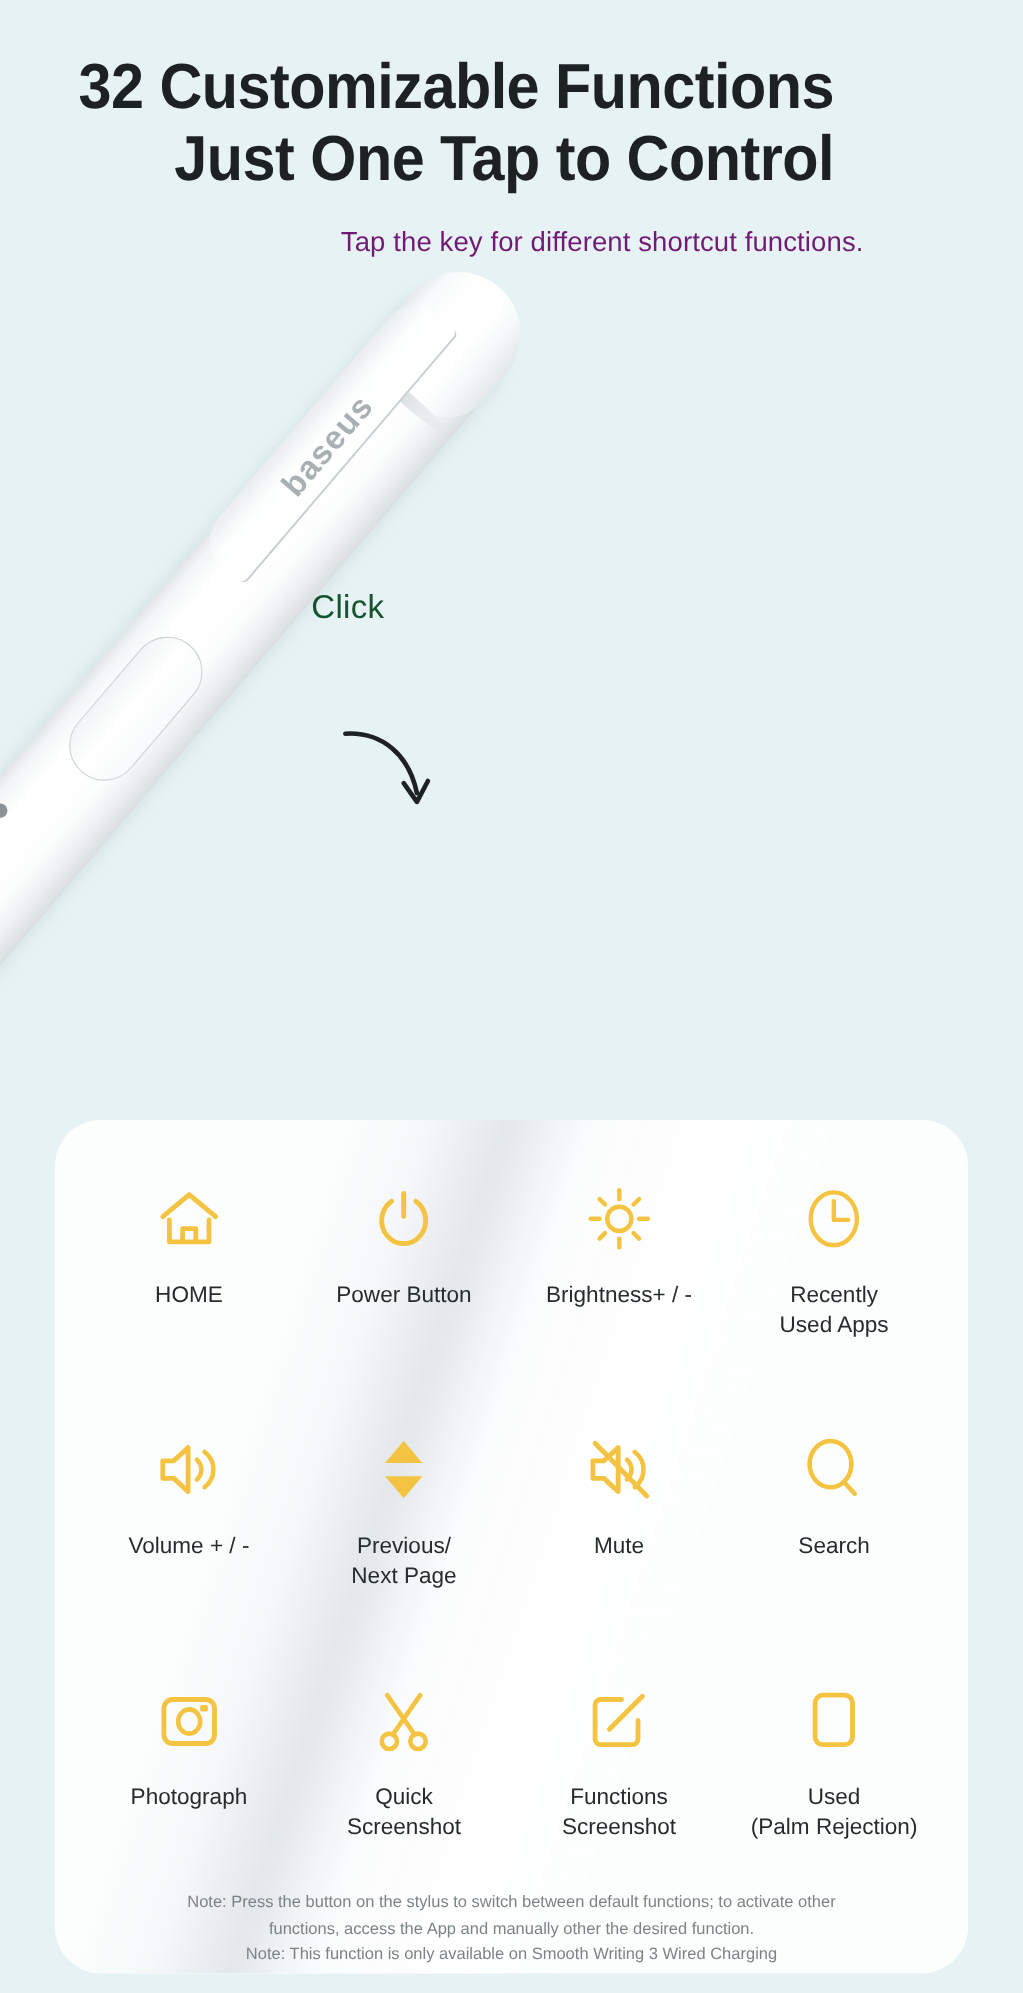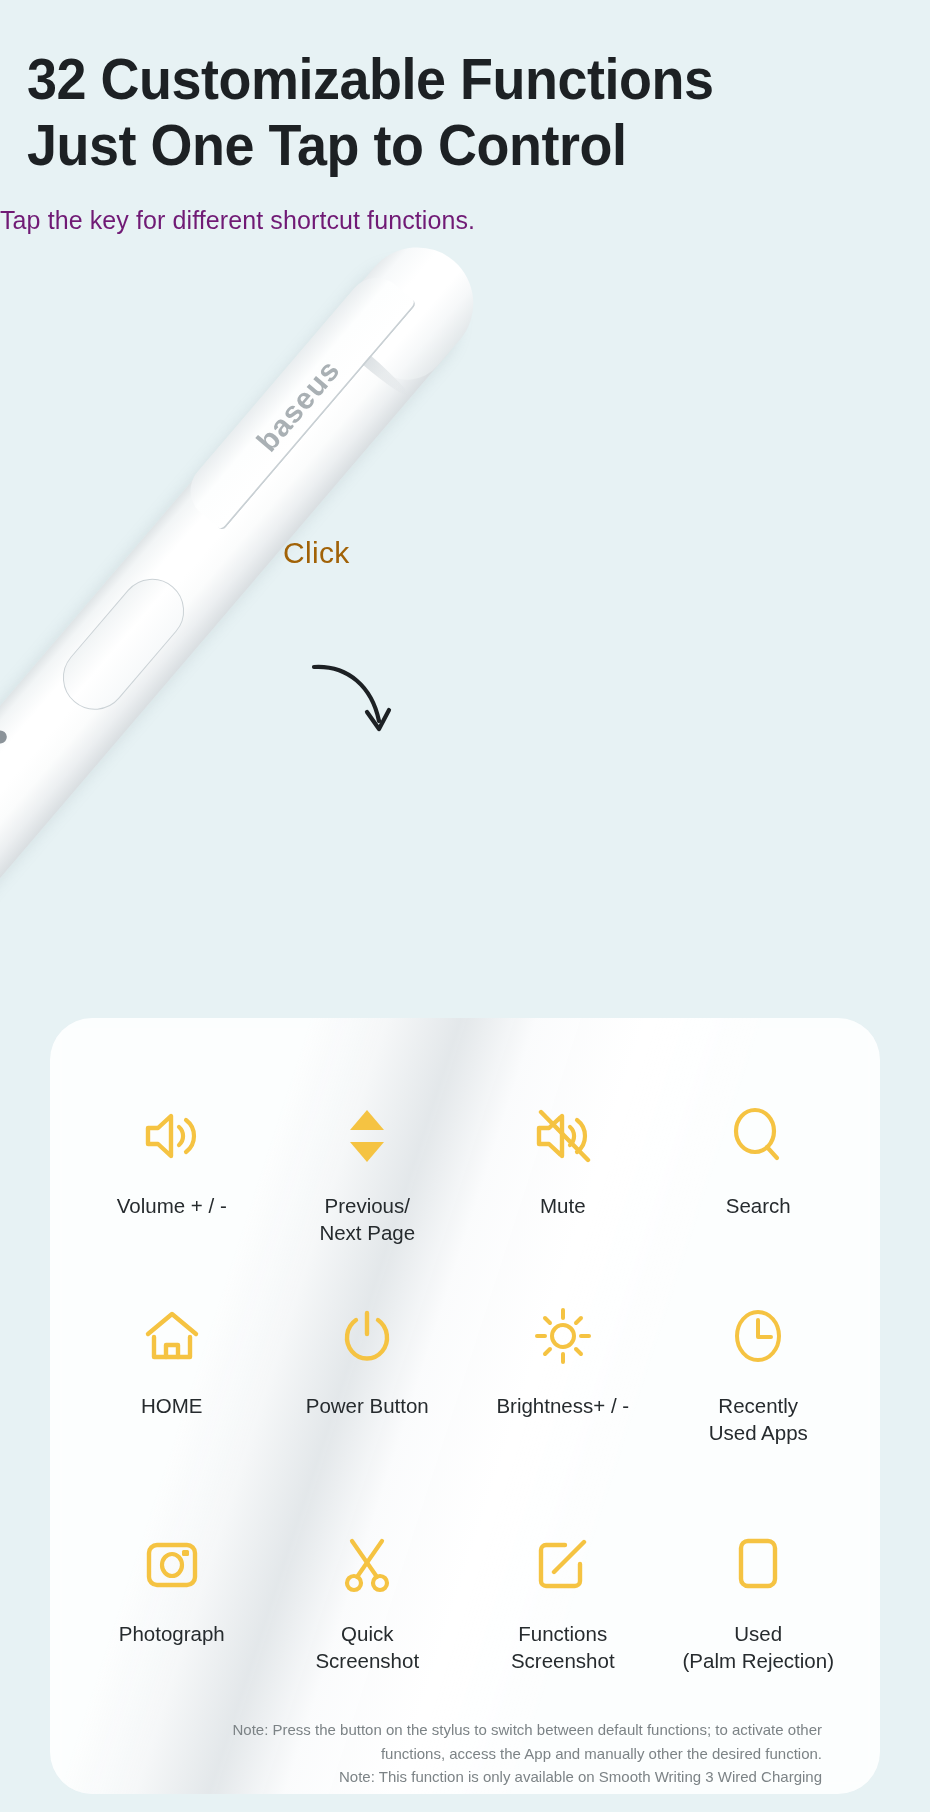--- a/index.html
+++ b/index.html
@@ -5,21 +5,21 @@
   * { margin:0; padding:0; box-sizing:border-box; }
   html,body { width:930px; height:1812px; }
   body {
     background:#e7f2f4;
     font-family:"Liberation Sans", sans-serif;
     position:relative;
     overflow:hidden;
   }
 
   
-  .header { position:absolute; top:0; left:0; width:768px; text-align:left; }
+  .header { position:absolute; top:0; left:17px; width:768px; text-align:right; }
   .headline {
     font-family:"Liberation Sans", sans-serif;
     font-weight:bold;
     font-size:58px;
     line-height:66px;
     letter-spacing:-0.5px;
     color:#1d2124;
     transform:scaleX(0.93);
     transform-origin:center top;
     padding-top:46px;
@@ -30,21 +30,21 @@
     font-size:25px;
     color:#701a75;
     letter-spacing:0.1px;
   }
 
   
   .click-label {
     position:absolute;
     left:283px; top:536px;
     font-size:30px;
-    color:#a16207;
+    color:#14532d;
     letter-spacing:0.3px;
   }
   .click-arrow { position:absolute; left:310px; top:655px; }
 
   
   .stylus-wrap {
     position:absolute; left:0; top:0; width:930px; height:1812px;
     pointer-events:none;
   }
   .stylus {
@@ -151,21 +151,21 @@
 
   .notes {
     position:relative;
     margin-top:44px;
     padding:0 58px;
     text-align:center;
     font-size:15px;
     line-height:23.5px;
     color:#7c8386;
   }
-  .notes p { margin:0;text-align:right; }
+  .notes p { margin:0; }
 </style>
 </head>
 <body>
 
 <div class="header">
   <h1 class="headline">
     <span>32 Customizable Functions</span>
     <span class="l2">Just One Tap to Control</span>
   </h1>
   <div class="subtitle">Tap the key for different shortcut functions.</div>
@@ -186,67 +186,20 @@
 </div>
 
 <div class="click-label">Click</div>
 <svg class="click-arrow" width="90" height="95" viewBox="0 0 90 95">
   <path d="M4 12 C38 10, 62 32, 69 66" stroke="#1d2124" stroke-width="4.2" fill="none" stroke-linecap="round"></path>
   <path d="M57 57 L69 74 L79 55" stroke="#1d2124" stroke-width="4.2" fill="none" stroke-linecap="round" stroke-linejoin="round"></path>
 </svg>
 
 <div class="card">
   <div class="card-sheen"></div>
-
-  <div class="grid row2">
-
-    <div class="cell">
-      <div class="cell-icon">
-        <svg width="60" height="54" viewBox="0 0 60 54">
-          <path d="M6 19 L16 19 L29 7 L29 47 L16 35 L6 35 Z" stroke="#f5c342" stroke-width="4.4" fill="none" stroke-linejoin="round"></path>
-          <path d="M37 18 A12 12 0 0 1 37 36" stroke="#f5c342" stroke-width="4.2" fill="none" stroke-linecap="round"></path>
-          <path d="M44 11 A20 20 0 0 1 44 43" stroke="#f5c342" stroke-width="4.2" fill="none" stroke-linecap="round"></path>
-        </svg>
-      </div>
-      <div class="cell-label">Volume + / -</div>
-    </div>
-
-    <div class="cell">
-      <div class="cell-icon">
-        <svg width="44" height="58" viewBox="0 0 44 58">
-          <path d="M22 3 L39 23 L5 23 Z" fill="#f5c342"></path>
-          <path d="M22 55 L39 35 L5 35 Z" fill="#f5c342"></path>
-        </svg>
-      </div>
-      <div class="cell-label">Previous/
-Next Page</div>
-    </div>
-
-    <div class="cell">
-      <div class="cell-icon">
-        <svg width="60" height="56" viewBox="0 0 60 56">
-          <path d="M6 20 L16 20 L29 8 L29 48 L16 36 L6 36 Z" stroke="#f5c342" stroke-width="4.4" fill="none" stroke-linejoin="round"></path>
-          <path d="M37 19 A12 12 0 0 1 37 37" stroke="#f5c342" stroke-width="4.2" fill="none" stroke-linecap="round"></path>
-          <path d="M44 12 A20 20 0 0 1 44 44" stroke="#f5c342" stroke-width="4.2" fill="none" stroke-linecap="round"></path>
-          <line x1="8" y1="4" x2="55" y2="52" stroke="#f5c342" stroke-width="4.4" stroke-linecap="round"></line>
-        </svg>
-      </div>
-      <div class="cell-label">Mute</div>
-    </div>
-
-    <div class="cell">
-      <div class="cell-icon">
-        <svg width="54" height="58" viewBox="0 0 54 58">
-          <ellipse cx="24" cy="24" rx="19" ry="21" stroke="#f5c342" stroke-width="4.2" fill="none"></ellipse>
-          <line x1="36" y1="40" x2="46" y2="51" stroke="#f5c342" stroke-width="4.2" stroke-linecap="round"></line>
-        </svg>
-      </div>
-      <div class="cell-label">Search</div>
-    </div>
-  </div>
 
   <div class="grid row1">
 
     <div class="cell">
       <div class="cell-icon">
         <svg width="58" height="54" viewBox="0 0 58 54">
           <path d="M5 25 L29 5 L53 25" stroke="#f5c342" stroke-width="4.4" fill="none" stroke-linecap="round" stroke-linejoin="round"></path>
           <path d="M11 28 L11 48 L47 48 L47 28" stroke="#f5c342" stroke-width="4.4" fill="none" stroke-linecap="round" stroke-linejoin="round"></path>
           <path d="M23 48 L23 36 L35 36 L35 48" stroke="#f5c342" stroke-width="4.4" fill="none" stroke-linecap="round" stroke-linejoin="round"></path>
         </svg>
@@ -288,20 +241,67 @@
         <svg width="56" height="58" viewBox="0 0 56 58">
           <ellipse cx="28" cy="29" rx="21" ry="24" stroke="#f5c342" stroke-width="4" fill="none"></ellipse>
           <path d="M28 13 L28 30 L41 30" stroke="#f5c342" stroke-width="4" fill="none" stroke-linecap="round" stroke-linejoin="round"></path>
         </svg>
       </div>
       <div class="cell-label">Recently
 Used Apps</div>
     </div>
   </div>
 
+  <div class="grid row2">
+
+    <div class="cell">
+      <div class="cell-icon">
+        <svg width="60" height="54" viewBox="0 0 60 54">
+          <path d="M6 19 L16 19 L29 7 L29 47 L16 35 L6 35 Z" stroke="#f5c342" stroke-width="4.4" fill="none" stroke-linejoin="round"></path>
+          <path d="M37 18 A12 12 0 0 1 37 36" stroke="#f5c342" stroke-width="4.2" fill="none" stroke-linecap="round"></path>
+          <path d="M44 11 A20 20 0 0 1 44 43" stroke="#f5c342" stroke-width="4.2" fill="none" stroke-linecap="round"></path>
+        </svg>
+      </div>
+      <div class="cell-label">Volume + / -</div>
+    </div>
+
+    <div class="cell">
+      <div class="cell-icon">
+        <svg width="44" height="58" viewBox="0 0 44 58">
+          <path d="M22 3 L39 23 L5 23 Z" fill="#f5c342"></path>
+          <path d="M22 55 L39 35 L5 35 Z" fill="#f5c342"></path>
+        </svg>
+      </div>
+      <div class="cell-label">Previous/
+Next Page</div>
+    </div>
+
+    <div class="cell">
+      <div class="cell-icon">
+        <svg width="60" height="56" viewBox="0 0 60 56">
+          <path d="M6 20 L16 20 L29 8 L29 48 L16 36 L6 36 Z" stroke="#f5c342" stroke-width="4.4" fill="none" stroke-linejoin="round"></path>
+          <path d="M37 19 A12 12 0 0 1 37 37" stroke="#f5c342" stroke-width="4.2" fill="none" stroke-linecap="round"></path>
+          <path d="M44 12 A20 20 0 0 1 44 44" stroke="#f5c342" stroke-width="4.2" fill="none" stroke-linecap="round"></path>
+          <line x1="8" y1="4" x2="55" y2="52" stroke="#f5c342" stroke-width="4.4" stroke-linecap="round"></line>
+        </svg>
+      </div>
+      <div class="cell-label">Mute</div>
+    </div>
+
+    <div class="cell">
+      <div class="cell-icon">
+        <svg width="54" height="58" viewBox="0 0 54 58">
+          <ellipse cx="24" cy="24" rx="19" ry="21" stroke="#f5c342" stroke-width="4.2" fill="none"></ellipse>
+          <line x1="36" y1="40" x2="46" y2="51" stroke="#f5c342" stroke-width="4.2" stroke-linecap="round"></line>
+        </svg>
+      </div>
+      <div class="cell-label">Search</div>
+    </div>
+  </div>
+
   <div class="grid row3">
 
     <div class="cell">
       <div class="cell-icon">
         <svg width="58" height="54" viewBox="0 0 58 54">
           <rect x="6" y="8" width="46" height="40" rx="8" stroke="#f5c342" stroke-width="4.4" fill="none"></rect>
           <ellipse cx="29" cy="28" rx="10" ry="11" stroke="#f5c342" stroke-width="4.2" fill="none"></ellipse>
           <rect x="39" y="13" width="7" height="6" rx="1.5" fill="#f5c342"></rect>
         </svg>
       </div>

